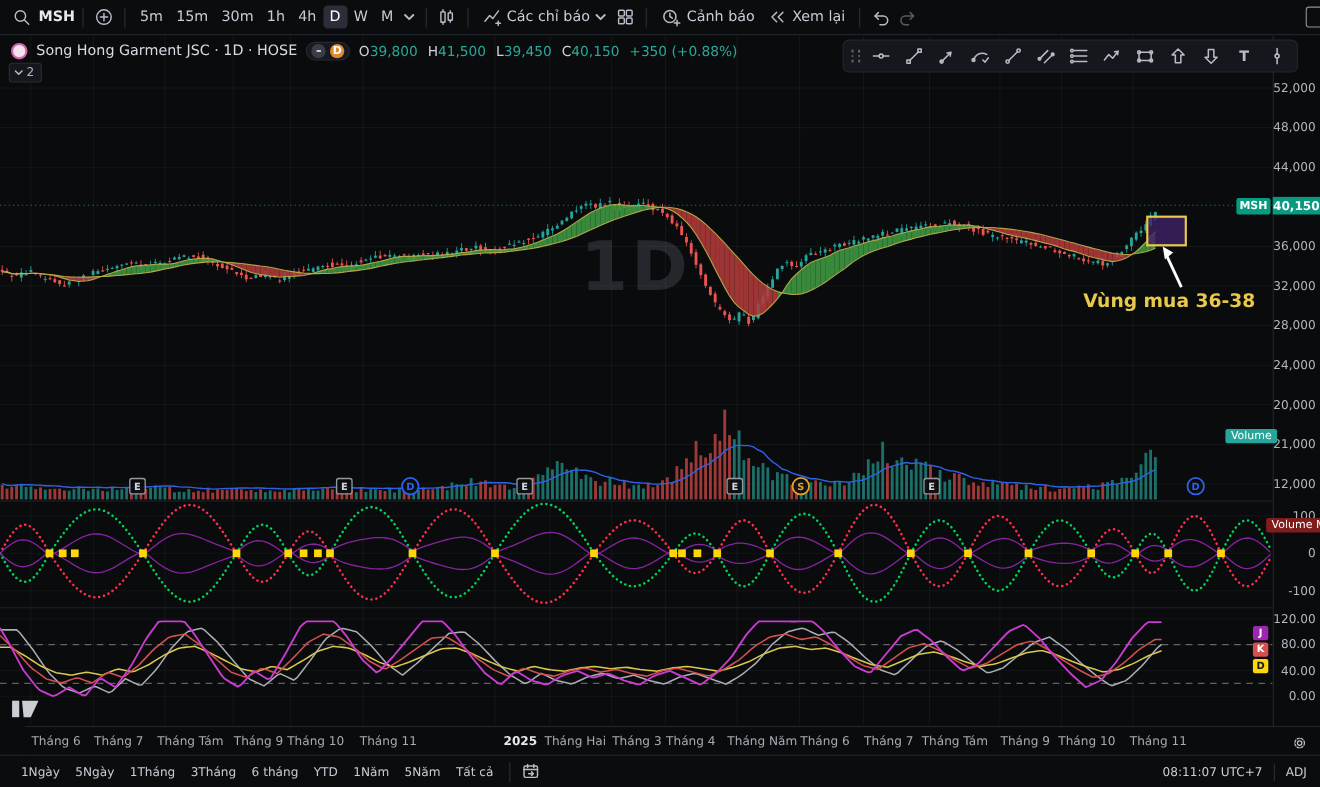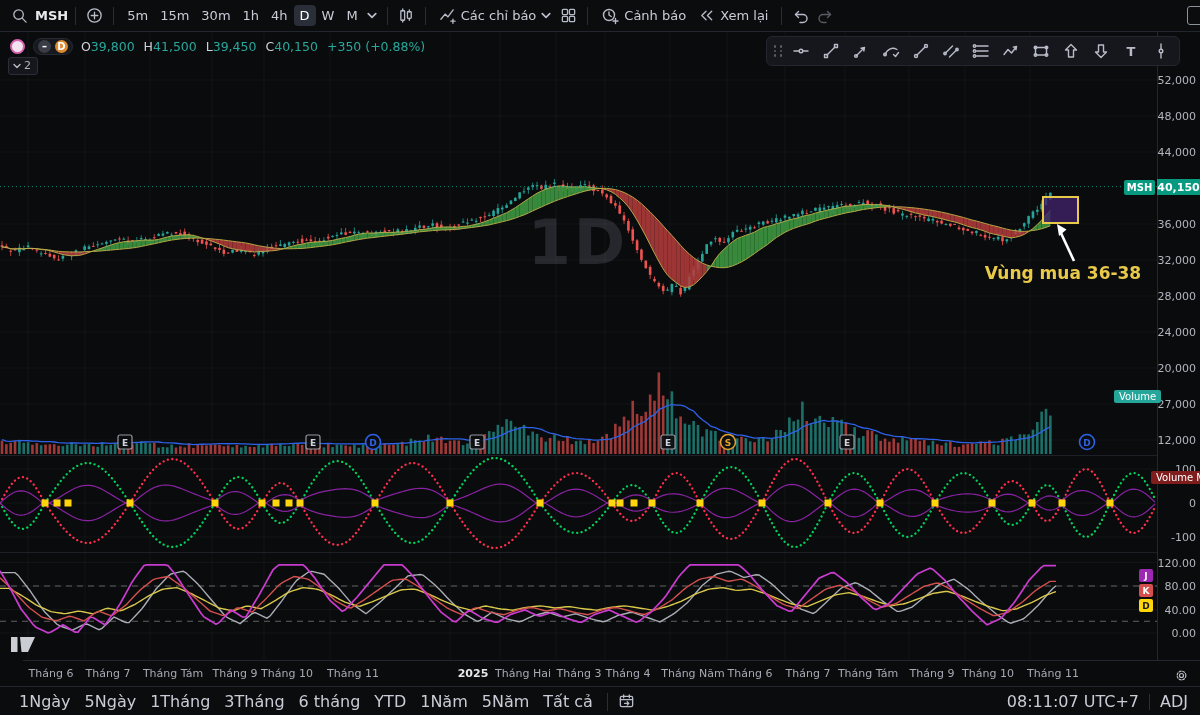--- a/index.html
+++ b/index.html
@@ -58,21 +58,21 @@
              padding:1px 5px;z-index:25;white-space:nowrap;}
   .kdj-badge{position:absolute;width:14px;height:13px;border-radius:2px;font-size:9px;font-weight:bold;
              display:flex;align-items:center;justify-content:center;z-index:25;}
   
   .taxis{position:absolute;top:660px;left:0;right:0;height:26px;border-top:1px solid #22262e;
          background:#0a0b0d;z-index:20;margin-left:23px;}
   .ttick{position:absolute;top:6px;transform:translateX(-50%);font-size:11px;color:#a6aab3;white-space:nowrap;cursor:pointer;}
   .ttick.major{color:#e6e8ec;font-weight:bold;}
   
   .botbar{position:absolute;top:686px;left:0;right:0;height:29px;background:#0b0c0e;
-          border-top:1px solid #22262e;display:flex;align-items:center;padding:0 12px;z-index:40;font-size:16px;}
+          border-top:1px solid #22262e;display:flex;align-items:center;padding:0 12px;z-index:40;font-size:11px;}
   .rng-btn{padding:3px 7px;border-radius:4px;color:#c9ccd6;cursor:pointer;white-space:nowrap;}
   .bb-right{margin-left:auto;display:flex;align-items:center;gap:10px;color:#c9ccd6;}
   .bb-sep{width:1px;height:16px;background:#2a2e39;}
   .divider{position:absolute;left:0;width:1157px;height:1px;background:#1d2027;z-index:15;}
   .clip-icon{position:absolute;top:6px;right:-3px;width:14px;height:17px;border:1.4px solid #8d919c;
              border-radius:3px;z-index:41;}
 </style>
 </head>
 <body>
 
@@ -161,20 +161,21 @@
     <svg class="ic" width="18" height="18" viewBox="0 0 18 18">
         <path d="M14.5 7.5 H7 a4 4 0 0 0 0 8 H10"></path>
         <path d="M11.5 4.5 L14.5 7.5 L11.5 10.5"></path>
       </svg>
   </span>
   <span class="clip-icon"></span>
 </div>
 
 <div class="legend">
   <span class="logo"></span>
+  <span class="lg-title">Song Hong Garment JSC · 1D · HOSE</span>
   <span class="lg-pill">
     <span class="pill-dot pill-minus">–</span>
     <span class="pill-dot pill-d">D</span>
   </span>
   <span class="ohlc">
     <span><span class="lt">O</span><span class="vl">39,800</span></span>
     <span><span class="lt">H</span><span class="vl">41,500</span></span>
     <span><span class="lt">L</span><span class="vl">39,450</span></span>
     <span><span class="lt">C</span><span class="vl">40,150</span></span>
     <span class="vl">+350 (+0.88%)</span>
@@ -1410,21 +1411,21 @@
 
 <div class="paxis" id="paxis">
     <span class="ptick" style="top:48px">52,000</span>
     <span class="ptick" style="top:84px">48,000</span>
     <span class="ptick" style="top:120px">44,000</span>
     <span class="ptick" style="top:192px">36,000</span>
     <span class="ptick" style="top:228px">32,000</span>
     <span class="ptick" style="top:264px">28,000</span>
     <span class="ptick" style="top:300px">24,000</span>
     <span class="ptick" style="top:336px">20,000</span>
-    <span class="ptick" style="top:372px">27,000</span>
+    <span class="ptick" style="top:372px">21,000</span>
     <span class="ptick" style="top:408px">12,000</span>
     <span class="ptick" style="top:437px">100</span>
     <span class="ptick" style="top:471px">0</span>
     <span class="ptick" style="top:505px">-100</span>
     <span class="ptick" style="top:530.5px">120.00</span>
     <span class="ptick" style="top:554px">80.00</span>
     <span class="ptick" style="top:577.5px">40.00</span>
     <span class="ptick" style="top:601px">0.00</span>
   </div>
 <div class="price-label" style="top:179px;">40,150</div>

